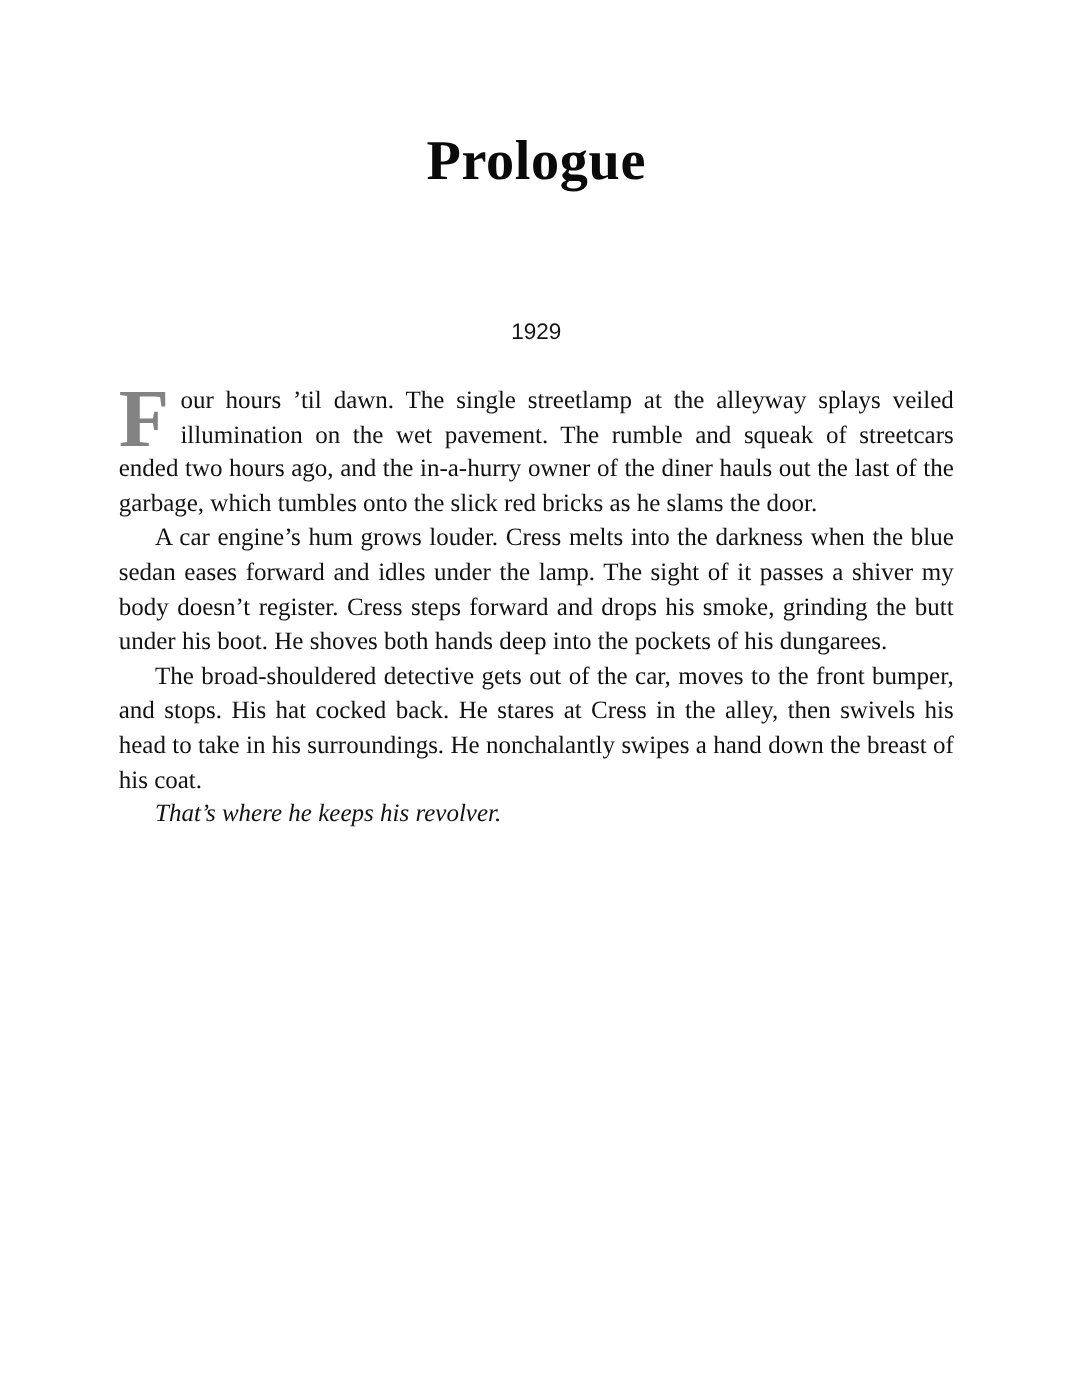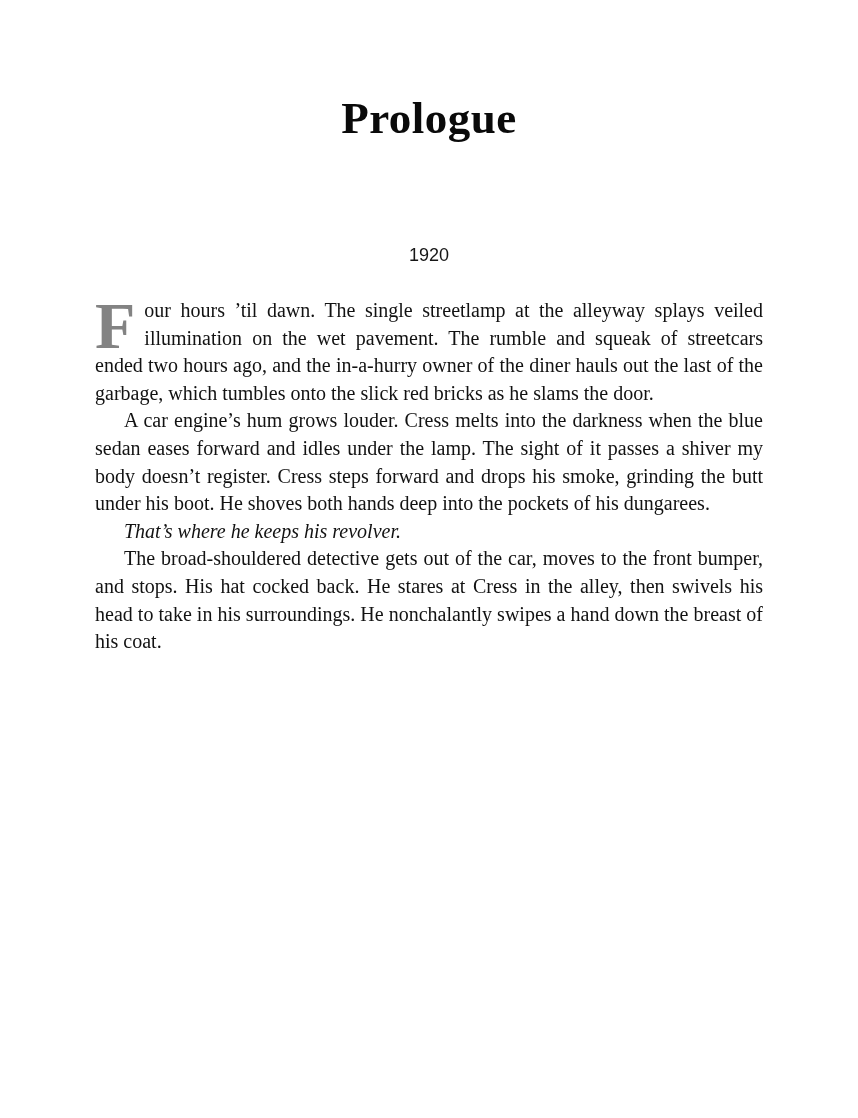--- a/index.html
+++ b/index.html
@@ -10,22 +10,22 @@
   .page {
     position: relative;
     width: 858px;
     height: 1118px;
     background: #ffffff;
     overflow: hidden;
     font-family: "Liberation Serif", serif;
     color: #111111;
   }
   .chapter-title {
-    margin: 12px;
-    padding-top: 82px;
+    margin: 0;
+    padding-top: 104px;
     text-align: center;
     font-family: "Liberation Serif", serif;
     font-weight: bold;
     font-size: 45px;
     line-height: 48px;
     color: #0a0a0a;
     letter-spacing: 0.5px;
   }
   .chapter-year {
     margin-top: 103px;
@@ -68,32 +68,32 @@
     color: #838383;
   }
 </style>
 </head>
 <body>
 
 <div class="page">
 
   <h1 class="chapter-title">Prologue</h1>
 
-  <div class="chapter-year">1920</div>
+  <div class="chapter-year">1929</div>
 
   <div class="body-text">
 
     <p>
       <span class="dropcap">F</span><span>our hours ’til dawn. The single streetlamp at the alleyway splays veiled illumination on the wet pavement. The rumble and squeak of streetcars ended two hours ago, and the in-a-hurry owner of the diner hauls out the last of the garbage, which tumbles onto the slick red bricks as he slams the door.</span>
     </p>
 
 
 
     <p class="indented">A car engine’s hum grows louder. Cress melts into the darkness when the blue sedan eases forward and idles under the lamp. The sight of it passes a shiver my body doesn’t register. Cress steps forward and drops his smoke, grinding the butt under his boot. He shoves both hands deep into the pockets of his dungarees.</p>
 
+    <p class="indented">The broad-shouldered detective gets out of the car, moves to the front bumper, and stops. His hat cocked back. He stares at Cress in the alley, then swivels his head to take in his surroundings. He nonchalantly swipes a hand down the breast of his coat.</p>
+
     <p class="indented italic">That’s where he keeps his revolver.</p>
-
-    <p class="indented">The broad-shouldered detective gets out of the car, moves to the front bumper, and stops. His hat cocked back. He stares at Cress in the alley, then swivels his head to take in his surroundings. He nonchalantly swipes a hand down the breast of his coat.</p>
 
 
   </div>
 
 </div>
 
 </body></html>

